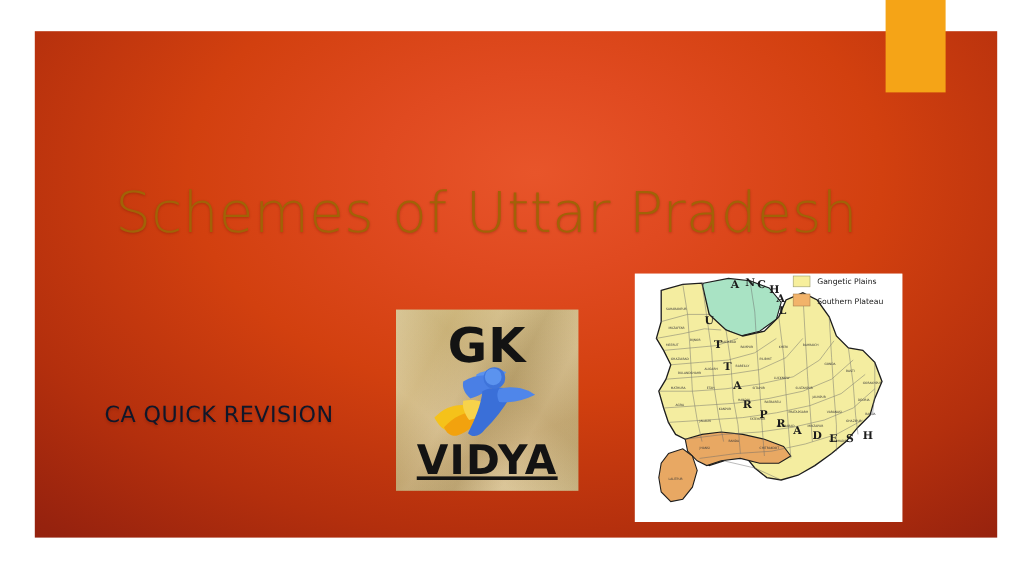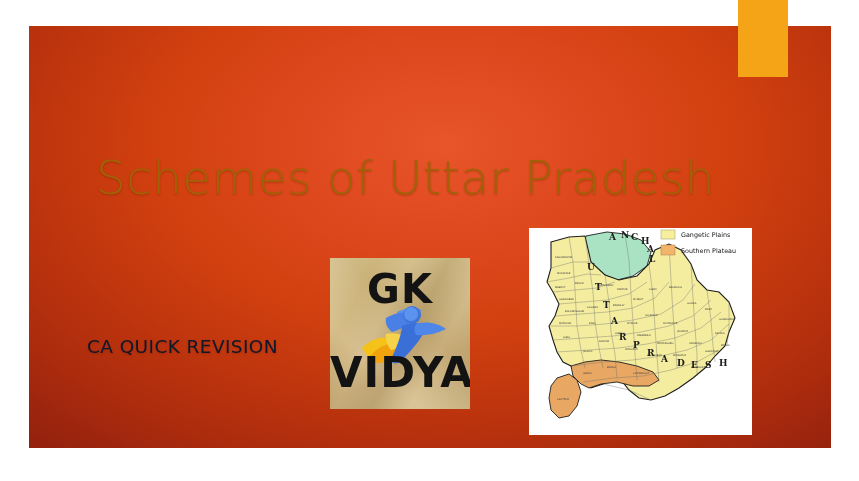--- a/index.html
+++ b/index.html
@@ -76,40 +76,40 @@
     letter-spacing: 0.4px;
     white-space: nowrap;
     text-shadow: 0 1px 2px rgba(80,15,5,0.25);
   }
 
   
   #logo-image {
     position: absolute;
     left: 330px;
     top: 258px;
-    width: 140px;
+    width: 152px;
     height: 151px;
     background:
       linear-gradient(118deg, rgba(255,255,255,0.16) 0%, rgba(0,0,0,0.0) 22%, rgba(255,255,255,0.10) 38%, rgba(0,0,0,0.07) 55%, rgba(255,255,255,0.12) 72%, rgba(0,0,0,0.05) 100%),
       linear-gradient(42deg, rgba(0,0,0,0.07) 0%, rgba(255,255,255,0.12) 30%, rgba(0,0,0,0.05) 60%, rgba(255,255,255,0.08) 100%),
       linear-gradient(160deg, #d8c083 0%, #cdb176 45%, #c9a96c 70%, #d5bd85 100%);
     overflow: hidden;
   }
   #logo-image .lg-text {
     position: absolute;
     left: 0;
     width: 100%;
     text-align: center;
     color: #131313;
     font-family: "DejaVu Sans", sans-serif;
     font-weight: 900;
     letter-spacing: 1px;
   }
   #logo-gk   { top: 8px;  font-size: 40px; }
-  #logo-vidya{ top: 90px; font-size: 42px; letter-spacing: 2px; }
+  #logo-vidya{ top: 106px; font-size: 34px; letter-spacing: 2px; text-decoration: underline; }
   #logo-figure {
     position: absolute;
     left: 26px;
     top: 46px;
     width: 100px;
     height: 62px;
   }
 
   
   #map-image {

